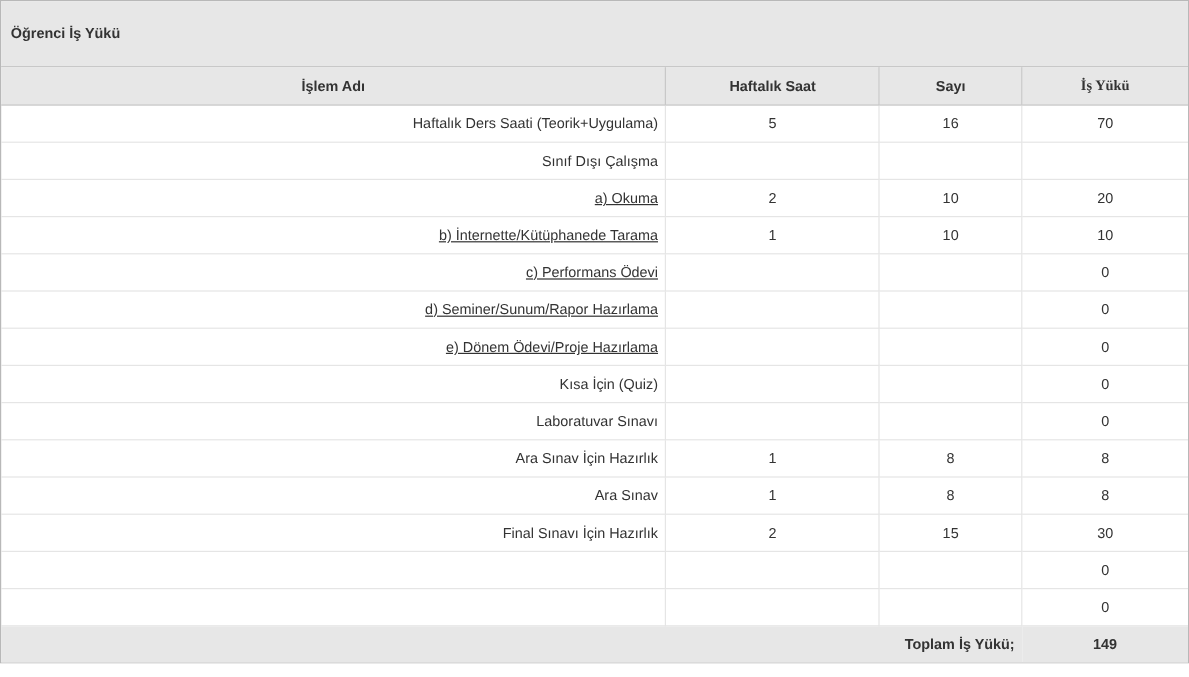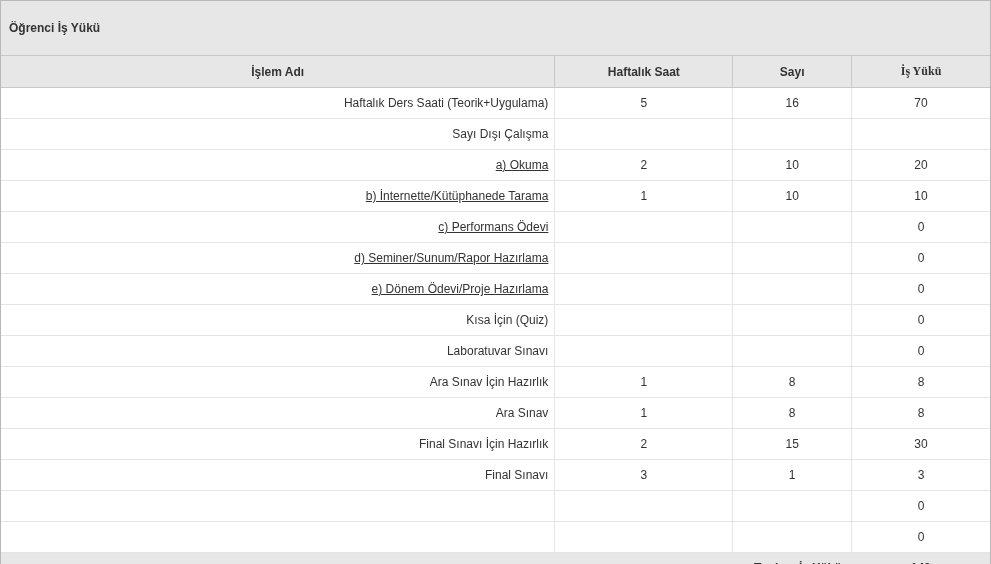--- a/index.html
+++ b/index.html
@@ -79,21 +79,21 @@
       </tr>
     </thead>
     <tbody id="tbody">
         <tr>
           <td>Haftalık Ders Saati (Teorik+Uygulama)</td>
           <td class="num">5</td>
           <td class="num">16</td>
           <td class="num">70</td>
         </tr>
         <tr>
-          <td>Sayı Dışı Çalışma</td>
+          <td>Sınıf Dışı Çalışma</td>
           <td class="num"></td>
           <td class="num"></td>
           <td class="num"></td>
         </tr>
         <tr>
           <td class="indent-1">a) Okuma</td>
           <td class="num">2</td>
           <td class="num">10</td>
           <td class="num">20</td>
         </tr>
@@ -145,26 +145,20 @@
           <td class="num">8</td>
           <td class="num">8</td>
         </tr>
         <tr>
           <td>Final Sınavı İçin Hazırlık</td>
           <td class="num">2</td>
           <td class="num">15</td>
           <td class="num">30</td>
         </tr>
         <tr>
-          <td>Final Sınavı</td>
-          <td class="num">3</td>
-          <td class="num">1</td>
-          <td class="num">3</td>
-        </tr>
-        <tr>
           <td></td>
           <td class="num"></td>
           <td class="num"></td>
           <td class="num">0</td>
         </tr>
         <tr>
           <td></td>
           <td class="num"></td>
           <td class="num"></td>
           <td class="num">0</td>

